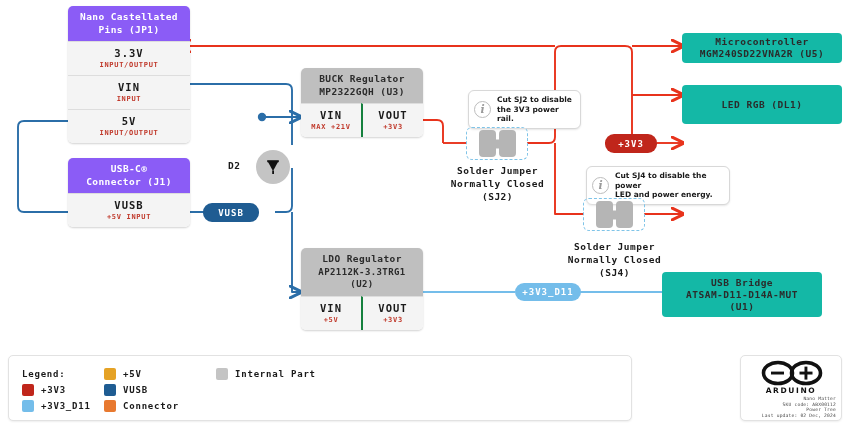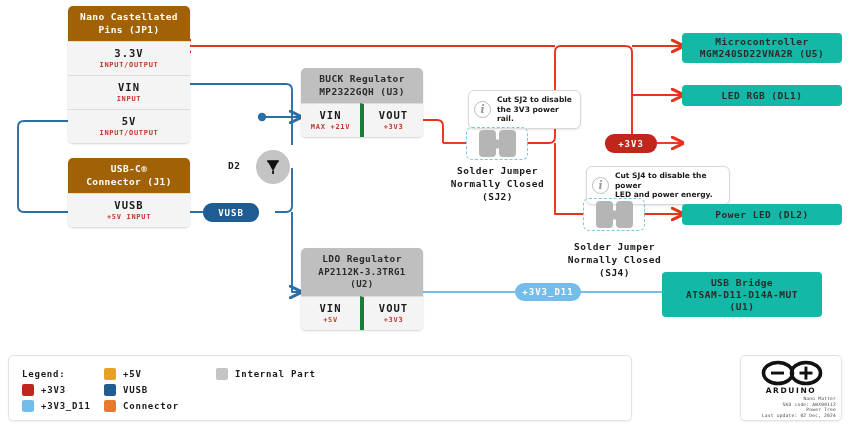--- a/index.html
+++ b/index.html
@@ -12,29 +12,29 @@
   #root { position: relative; width: 850px; height: 428px; background:#fff; }
 
   
   #wires { position:absolute; left:0; top:0; width:850px; height:428px; }
 
   
   .blk { position:absolute; border-radius:5px; overflow:hidden;
          box-shadow:0 1px 2px rgba(0,0,0,.18); }
   .hdr { text-align:center; font-weight:bold; color:#fff;
          font-size:9.5px; line-height:12.5px; padding:5px 3px; letter-spacing:.4px; }
-  .hdr.orange { background:#a16207; }
+  .hdr.orange { background:#8b5cf6; }
   .hdr.grey   { background:#bfbfbf; color:#2b2b2b; }
   .pin { background:#f4f4f4; text-align:center; padding:5px 2px 6px;
          border-top:1px solid #ddd; }
   .pin .nm { font-size:10.5px; font-weight:bold; color:#1a1a1a; letter-spacing:1px; }
   .pin .sub{ font-size:7px; font-weight:bold; color:#c0392b; letter-spacing:.7px; margin-top:2px;}
   .twocol { display:flex; }
   .twocol .pin { flex:1; }
-  .twocol .pin + .pin { border-left:4px solid #15803d; }
+  .twocol .pin + .pin { border-left:2px solid #15803d; }
 
   
   .part { position:absolute; background:#14b8a6; border-radius:4px;
           display:flex; align-items:center; justify-content:center;
           text-align:center; font-size:9.5px; font-weight:bold; color:#2b2b2b;
           line-height:12px; letter-spacing:.5px; padding:3px; }
 
   
   .pill { position:absolute; border-radius:9px; color:#fff; font-weight:bold;
           font-size:9px; letter-spacing:1px; display:flex; align-items:center;
@@ -259,25 +259,22 @@
   <div class="pill vusb" style="left:203px; top:203px; width:56px; height:19px;">VUSB</div>
   <div class="pill v3v3" style="left:605px; top:134px; width:52px; height:19px;">+3V3</div>
   <div class="pill v3d11" style="left:515px; top:283px; width:66px; height:18px;">+3V3_D11</div>
 
   <div class="part" style="left:682px; top:33px; width:160px; height:30px;">
     <div>
       <span>Microcontroller</span><br>
       <span>MGM240SD22VNA2R (U5)</span>
     </div>
   </div>
-  <div class="part" style="left:682px; top:85px; width:160px; height:21px;">
+  <div class="part" style="left:682px; top:85px; width:160px; height:39px;">
     <div>LED RGB (DL1)</div>
-  </div>
-  <div class="part" style="left:682px; top:204px; width:160px; height:21px;">
-    <div>Power LED (DL2)</div>
   </div>
   <div class="part" style="left:662px; top:272px; width:160px; height:45px;">
     <div>
       <span>USB Bridge</span><br>
       <span>ATSAM-D11-D14A-MUT</span><br>
       <span>(U1)</span>
     </div>
   </div>
 
   <div class="legend-box">

